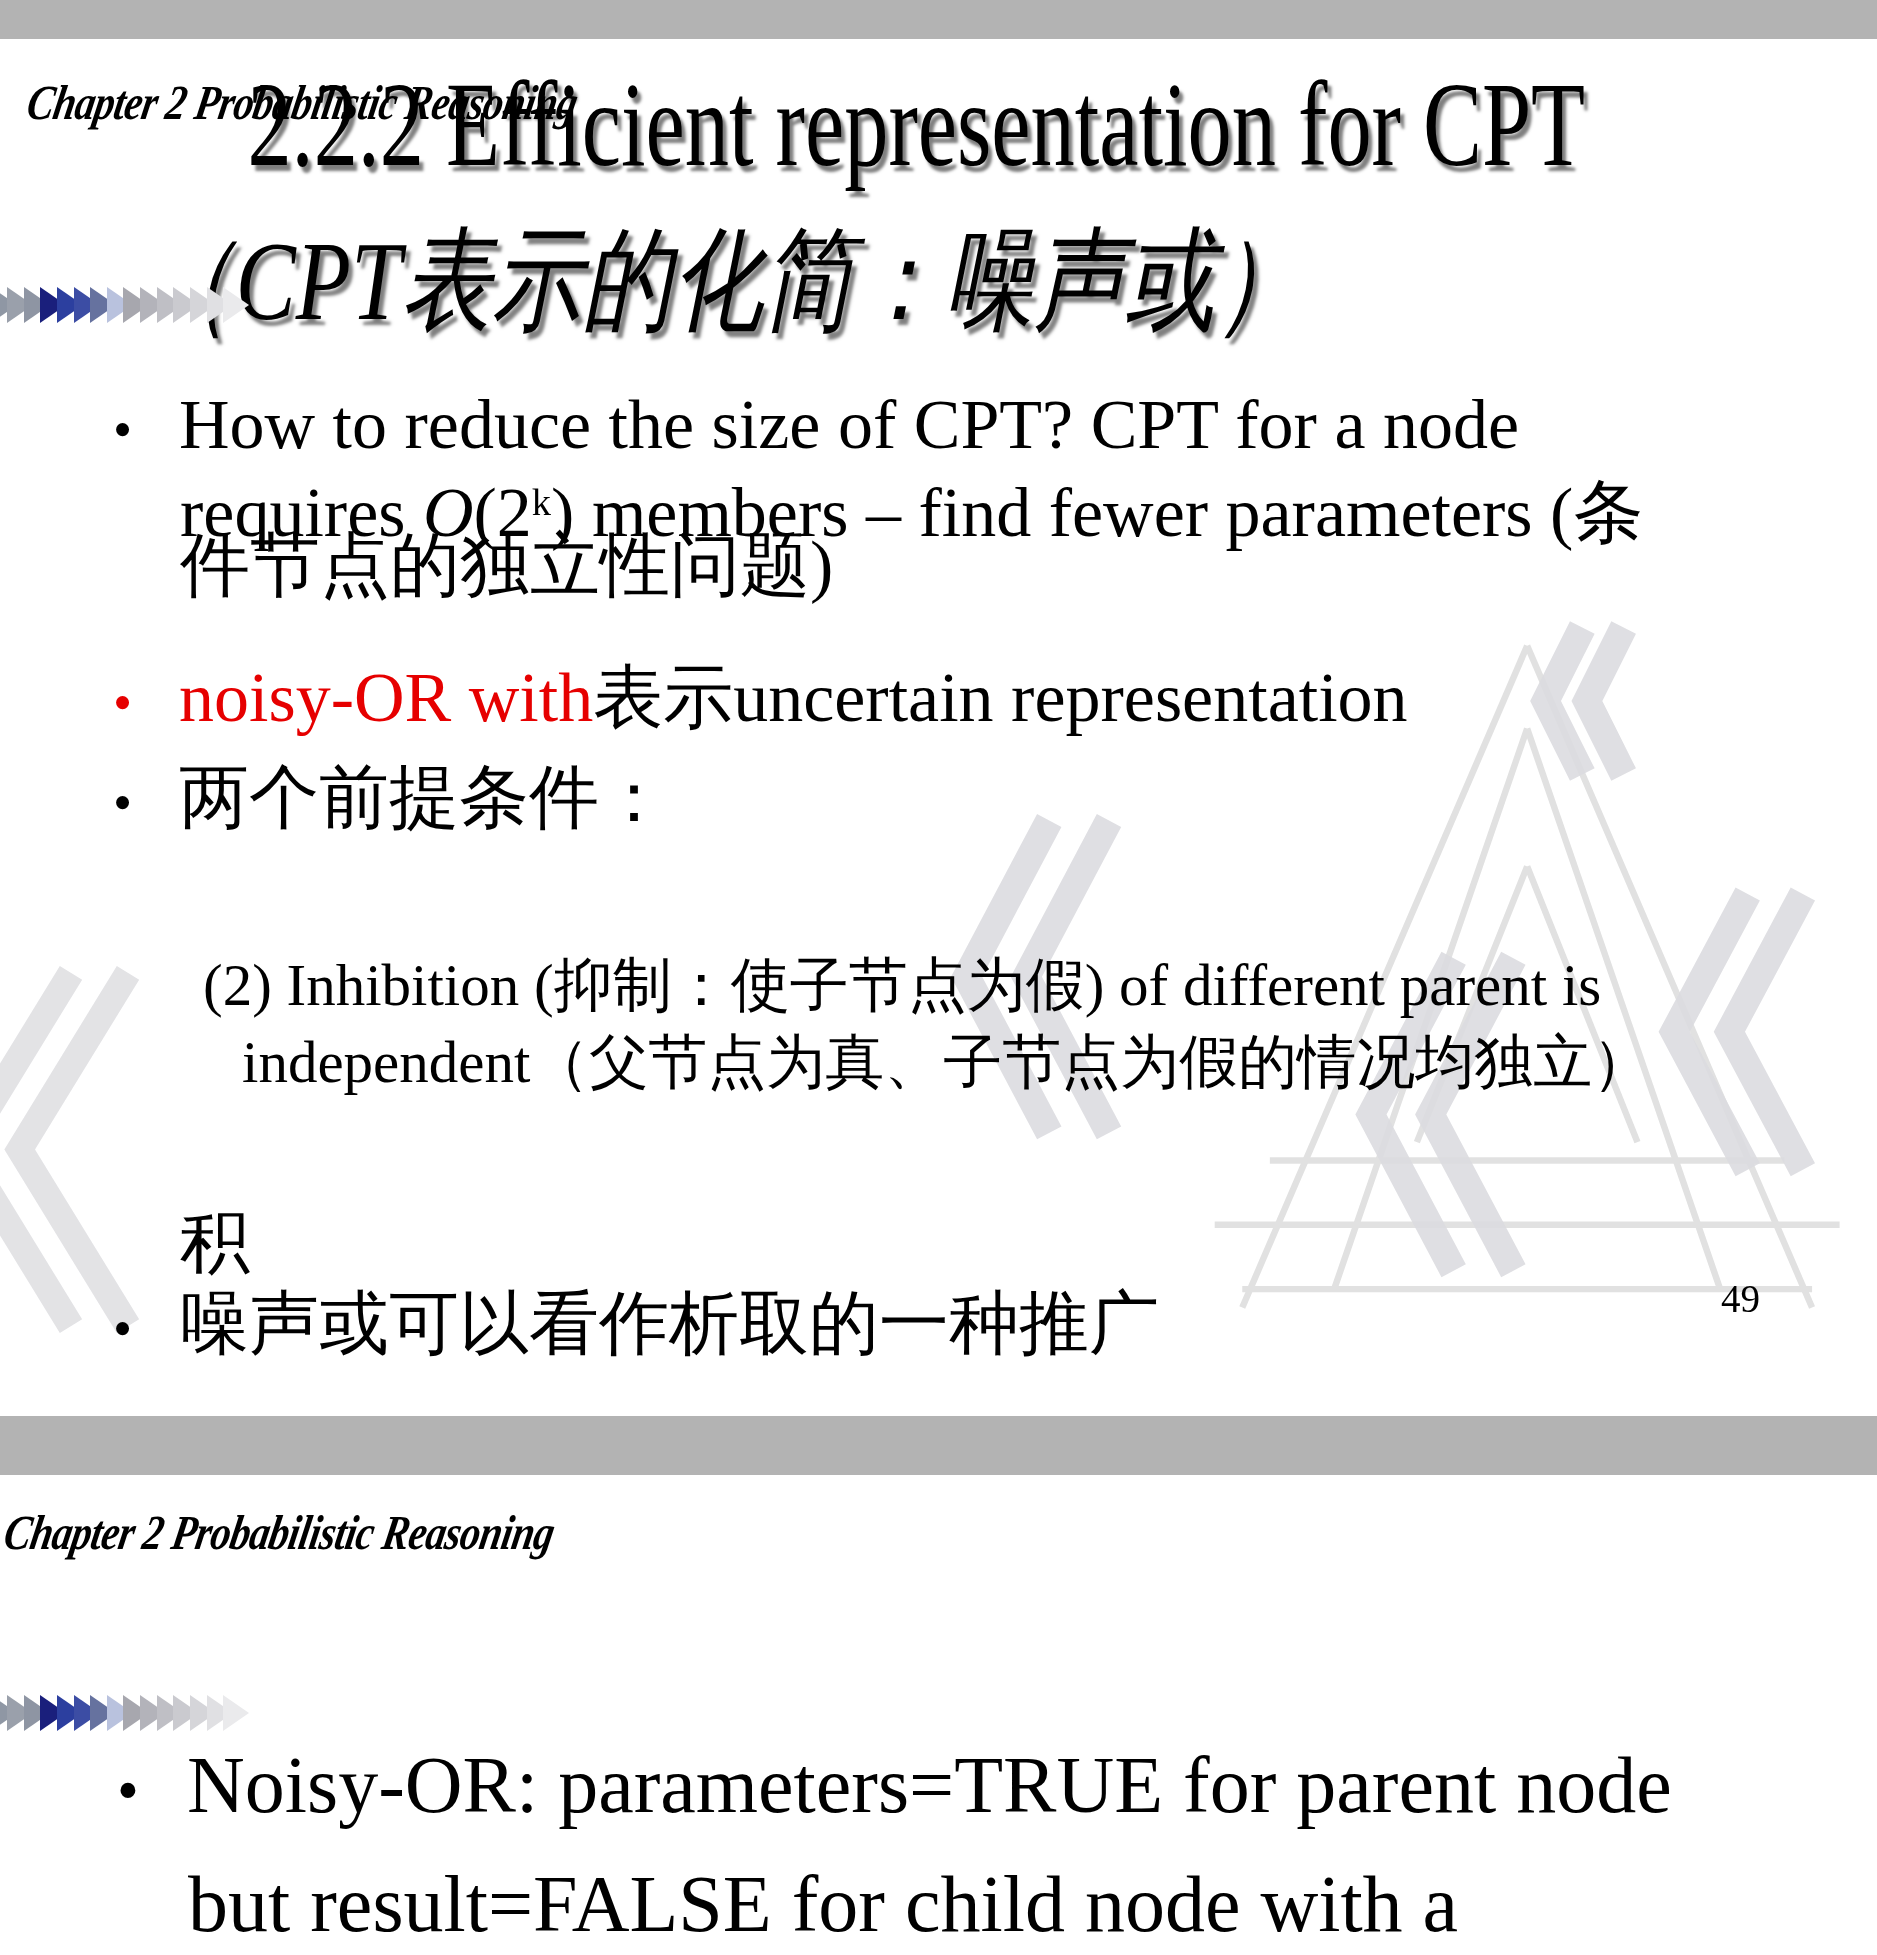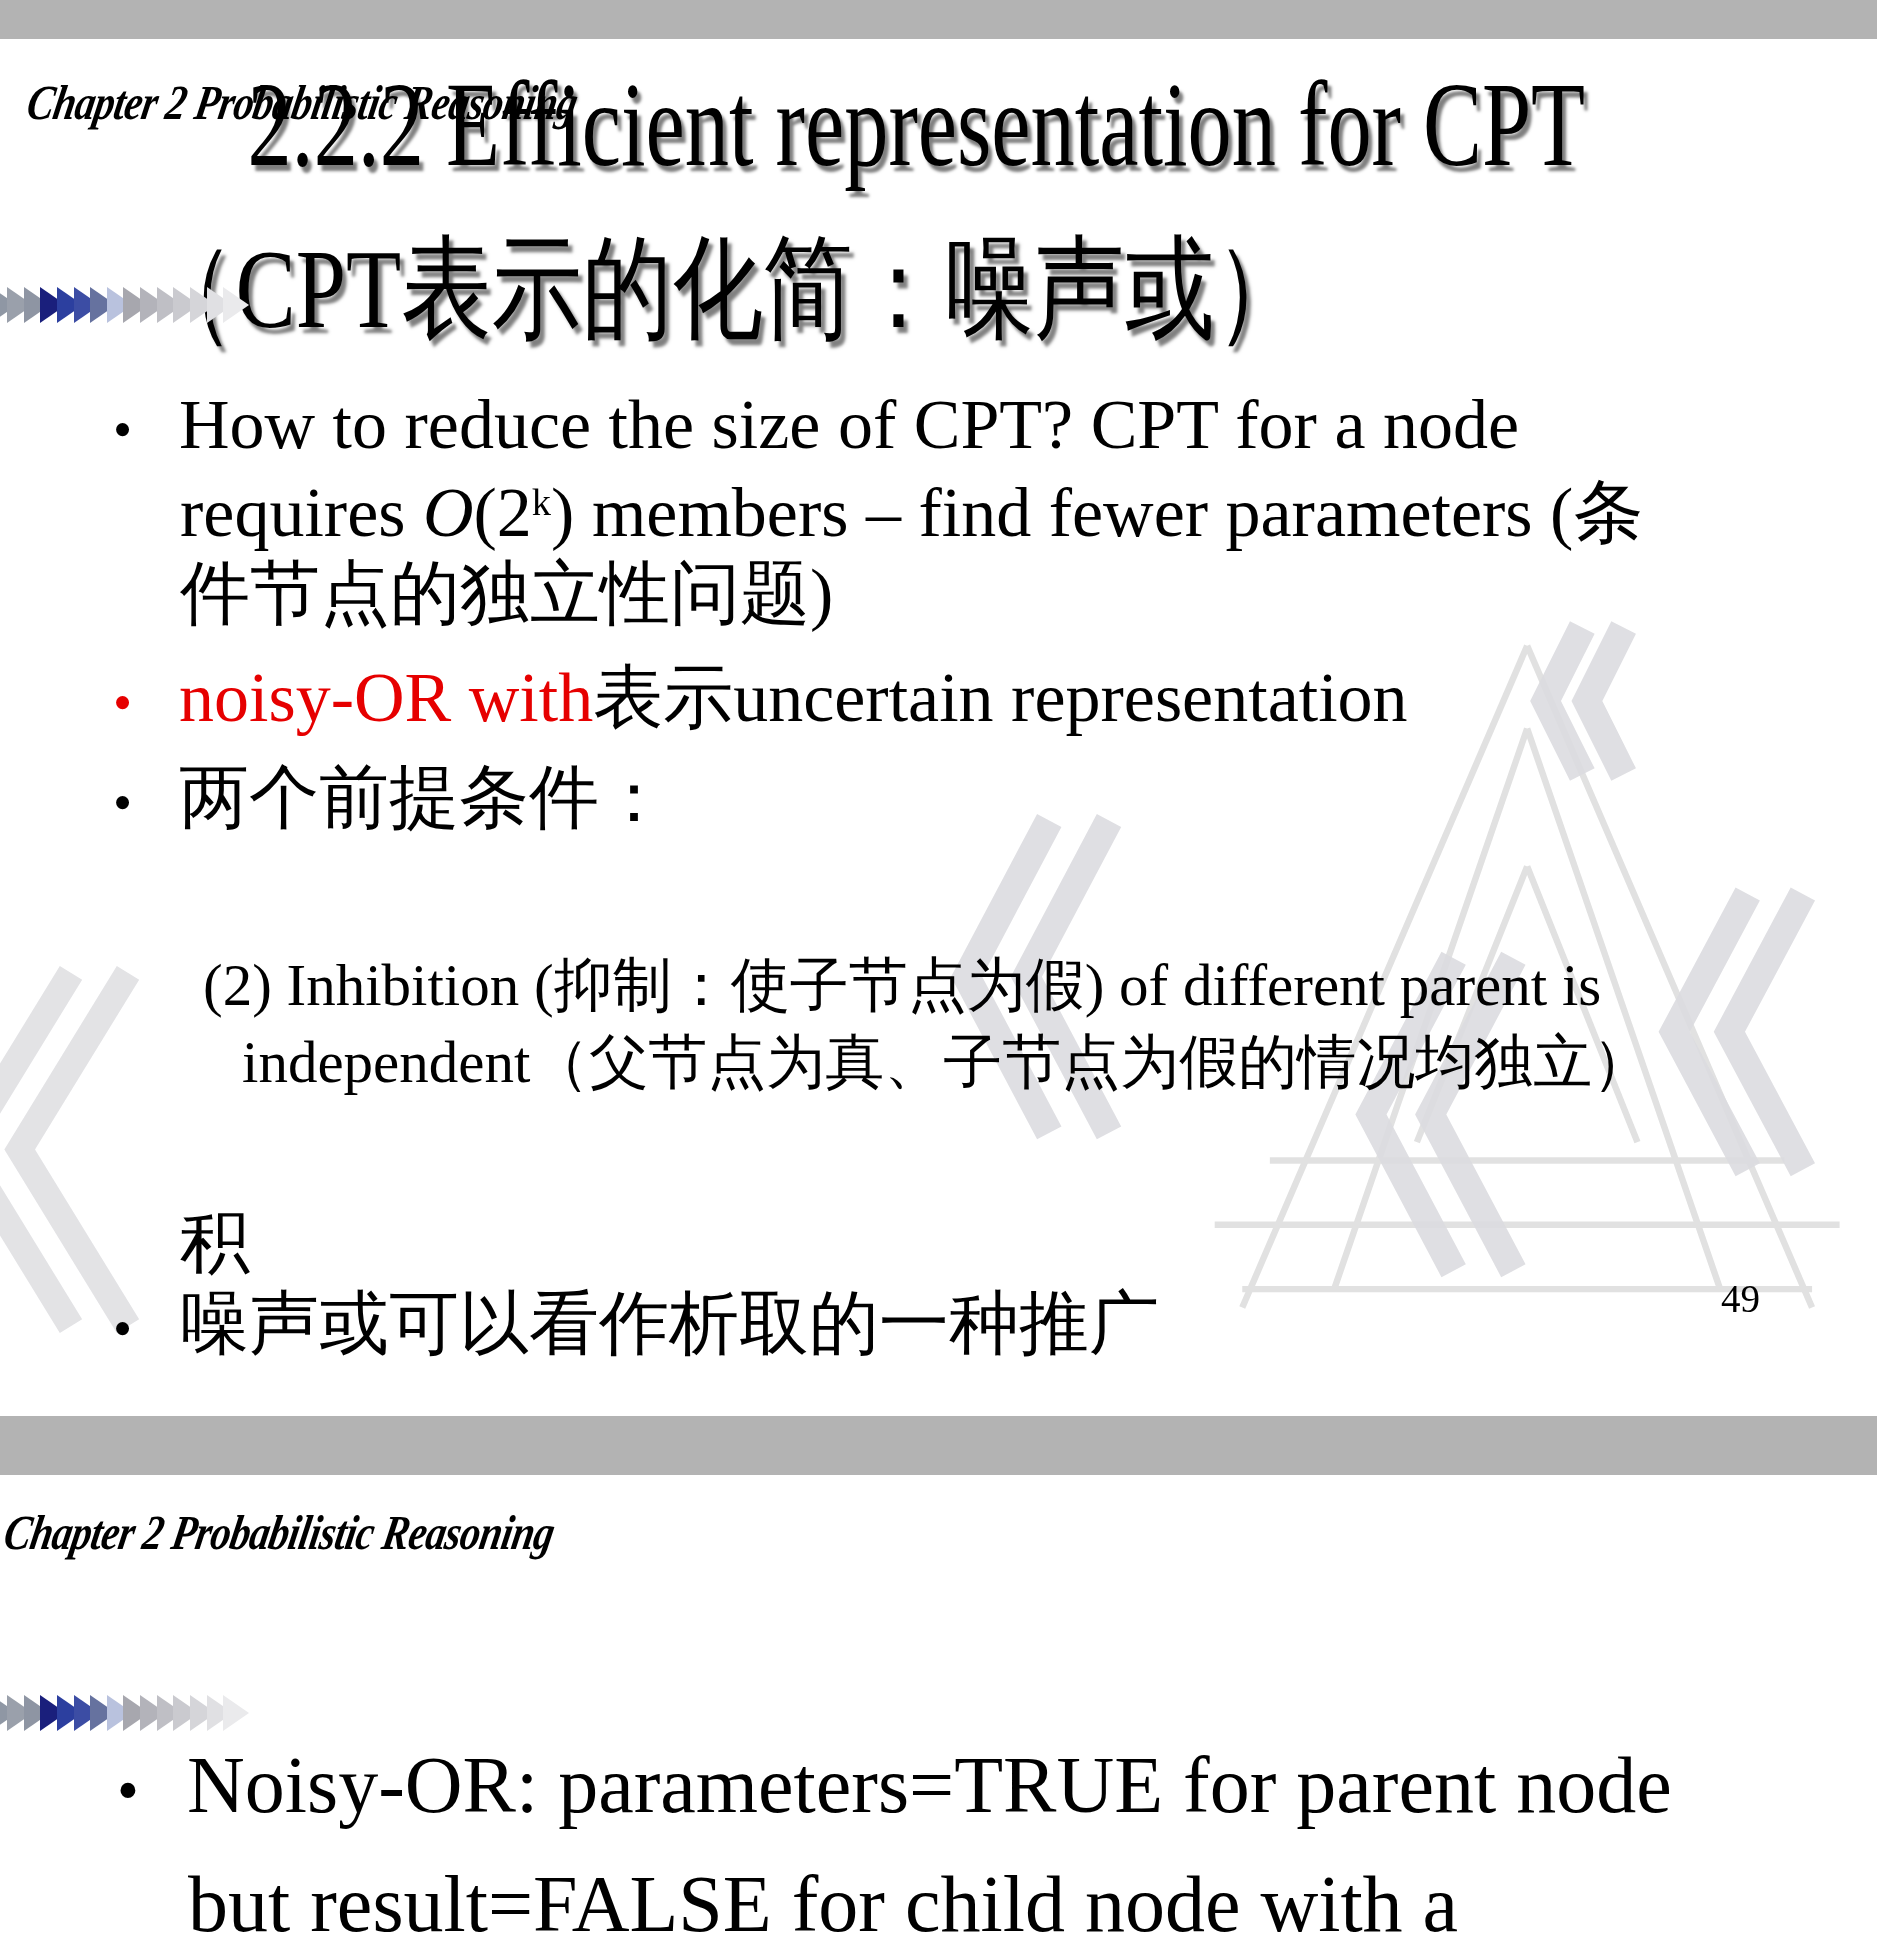--- a/index.html
+++ b/index.html
@@ -17,21 +17,21 @@
           font-size:49px;letter-spacing:-0.8px;transform:skewX(-10deg) scaleX(.82);
           transform-origin:0 0;}
   #slide1 .script{left:33px;top:74px;}
   #slide2 .script{left:9.8px;top:96px;}
 
   .title{position:absolute;left:0;width:100%;white-space:nowrap;}
   .title .sq{display:inline-block;white-space:nowrap;
              text-shadow:5.5px 5.5px 3.5px rgba(0,0,0,.5);}
   .t1a{top:55px;font-size:121px;}
   .t1a .sq{transform:scaleX(.73);}
-  .t1b{top:213px;font-size:113px;}
+  .t1b{top:205px;font-size:113px;font-style:italic;}
   .t1b .sq{transform:scaleX(.80);}
   .t2a{top:186px;font-size:114px;}
   .t2a .sq{transform:scaleX(.90);}
 
   .arrows{position:absolute;left:-9.4px;top:285px;display:flex;align-items:center;height:39px;}
   .tri{width:0;height:0;border-top:18.4px solid transparent;border-bottom:18.4px solid transparent;
        border-left:26px solid #999;margin-right:-9.4px;}
 
   .line{position:absolute;white-space:nowrap;}
   .f1{font-size:70px;}
@@ -106,21 +106,21 @@
         <span class="tri" style="border-left-color: rgb(224, 224, 227);"></span>
         <span class="tri" style="border-left-color: rgb(234, 234, 236);"></span>
       </div>
 
     <div class="line f1" style="left:113px;top:385px;">
       <span class="dot1">•</span><span>How to reduce the size of CPT? CPT for a node</span>
     </div>
     <div class="line f1" style="left:180px;top:466px;">
       <span>requires </span><span class="it">O</span><span>(2</span><span class="sup">k</span><span>) members – find fewer parameters (条</span>
     </div>
-    <div class="line f1" style="left:180px;top:547px;">
+    <div class="line f1" style="left:180px;top:519px;">
       <span>件节点的独立性问题)</span>
     </div>
 
     <div class="line f1" style="left:113px;top:651px;">
       <span class="dot1 red">•</span><span class="red">noisy-OR with</span><span>表示uncertain representation</span>
     </div>
 
     <div class="line f1" style="left:113px;top:751px;">
       <span class="dot1">•</span><span>两个前提条件：</span>
     </div>

